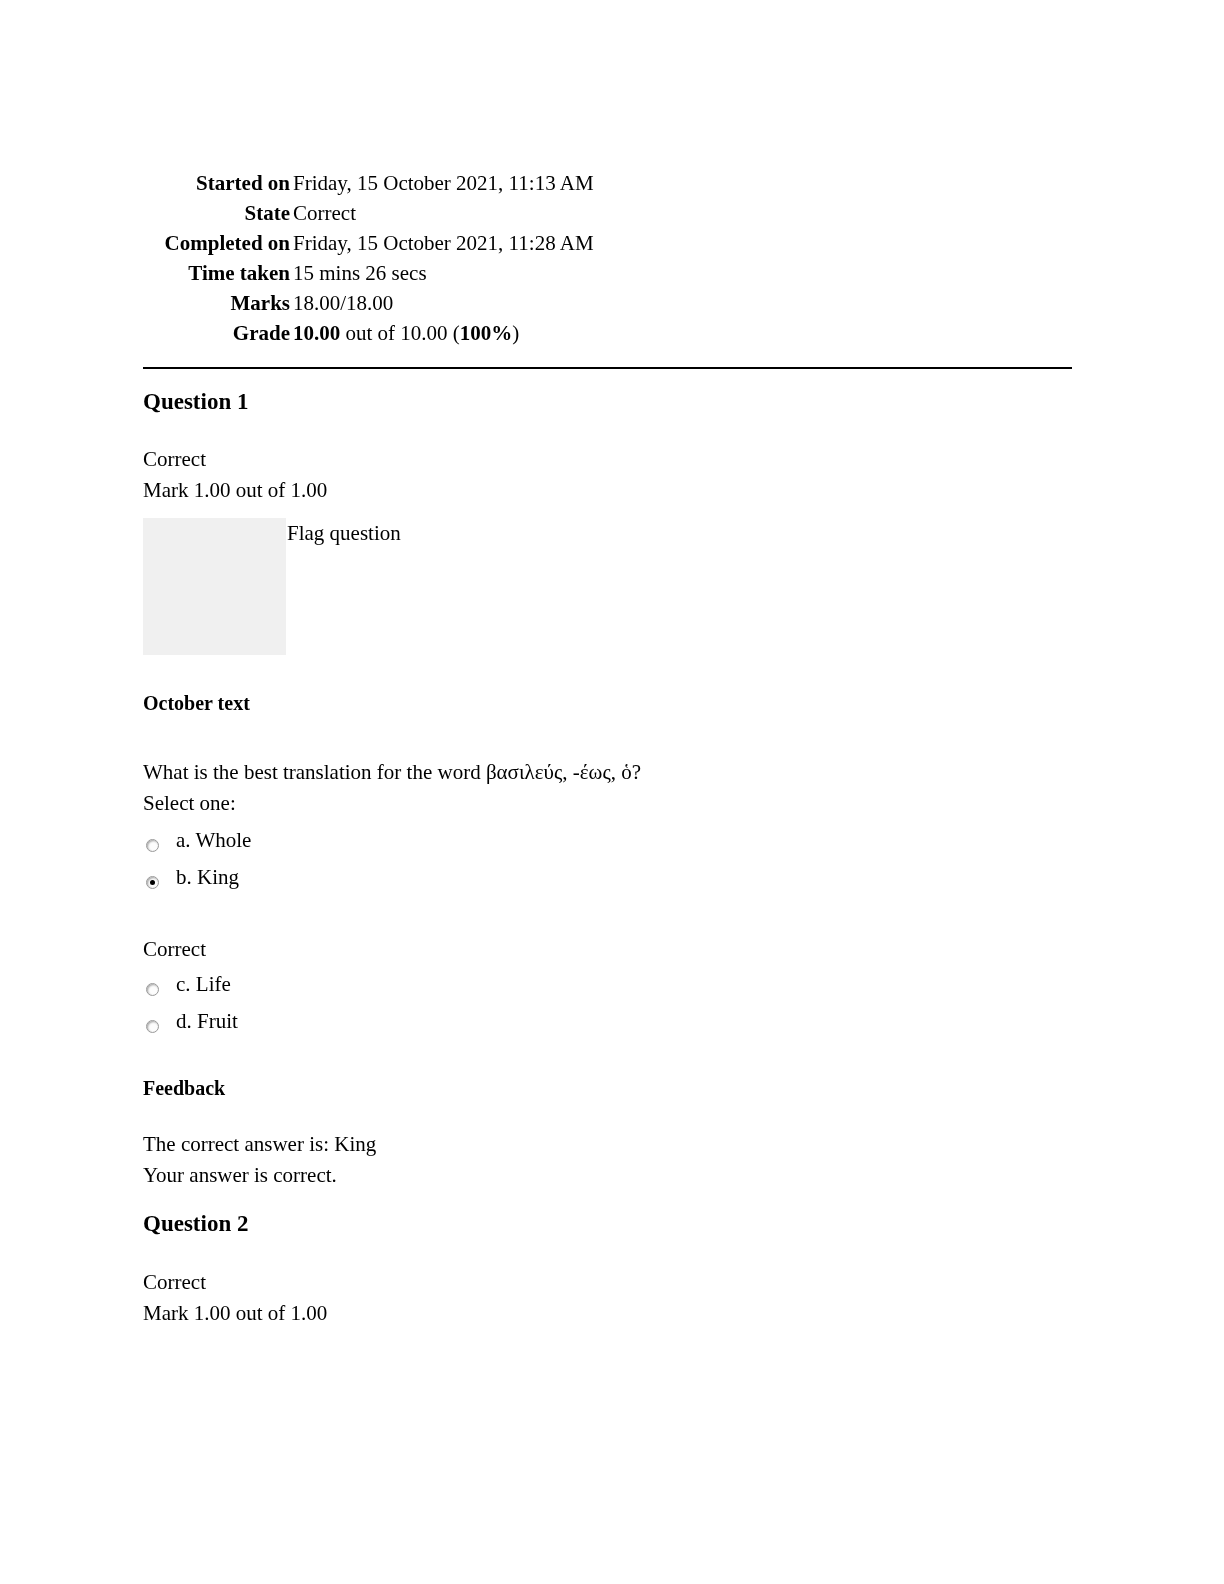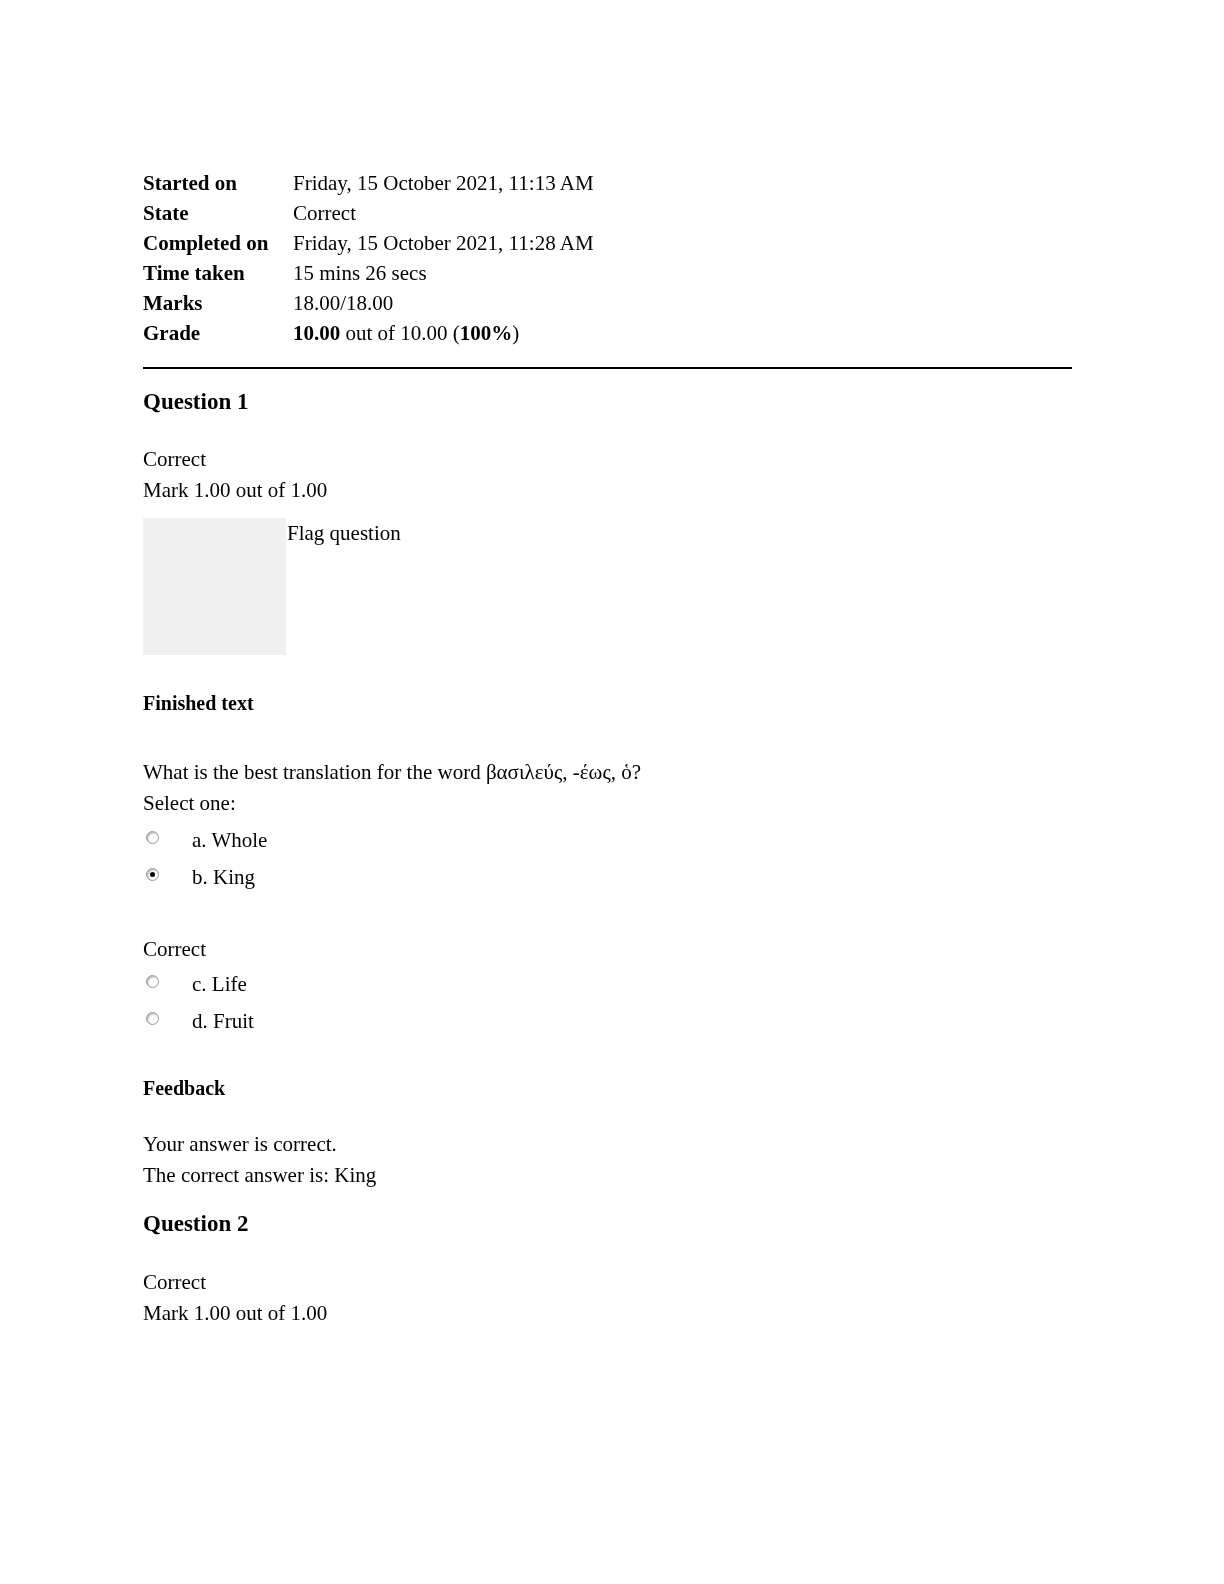--- a/index.html
+++ b/index.html
@@ -17,21 +17,21 @@
 
   
   .summary-table {
     border-collapse: collapse;
     width: 100%;
     border-bottom: 2px solid #000000;
     line-height: 30px;
   }
   .summary-table th {
     font-weight: 700;
-    text-align: left;
+    text-align: right;
     width: 147px;
     padding: 0;
     vertical-align: top;
     white-space: nowrap;
   }
   .summary-table td { padding: 0 0 0 3px; vertical-align: top; }
   .summary-table tr.last th, .summary-table tr.last td { padding-bottom: 19px; }
 
   
   .question-title {
@@ -50,21 +50,21 @@
   .subheading {
     font-size: 20px;
     font-weight: 700;
     margin: 33px 0 0;
     line-height: 31px;
   }
   .qtext-block { margin-top: 38px; }
   .qtext-line { line-height: 31px; }
 
   .options { margin-top: 3px; }
-  .option { display: flex; align-items: flex-start; line-height: 37px; padding-left: 3px; gap: 16px; }
+  .option { display: flex; align-items: center; line-height: 37px; padding-left: 3px; }
   .radio {
     display: inline-block;
     width: 13px;
     height: 13px;
     border-radius: 50%;
     background: #fdfdfd;
     border: 1px solid #9a9a9a;
     box-shadow: inset 1px 1px 2px rgba(0,0,0,0.35);
     position: relative;
     flex: 0 0 auto;
@@ -128,21 +128,21 @@
     <div class="status-block">
       <div class="status-line">Correct</div>
       <div class="status-line">Mark 1.00 out of 1.00</div>
     </div>
 
     <div class="flag-row">
       <div class="img-placeholder"></div>
       <span class="flag-label">Flag question</span>
     </div>
 
-    <h3 class="subheading">Finished text</h3>
+    <h3 class="subheading">October text</h3>
 
     <div class="qtext-block">
       <div class="qtext-line">What is the best translation for the word βασιλεύς, -έως, ὁ?</div>
       <div class="qtext-line">Select one:</div>
     </div>
 
     <div class="options">
       <div class="option">
         <span class="radio"></span>
         <span class="option-label">a. Whole</span>
@@ -160,22 +160,22 @@
       </div>
       <div class="option">
         <span class="radio"></span>
         <span class="option-label">d. Fruit</span>
       </div>
     </div>
 
     <h3 class="subheading">Feedback</h3>
 
     <div class="feedback-block">
+      <div class="feedback-line">The correct answer is: King</div>
       <div class="feedback-line">Your answer is correct.</div>
-      <div class="feedback-line">The correct answer is: King</div>
     </div>
   </section>
 
   <section class="question q2">
     <h2 class="question-title">Question 2</h2>
     <div class="status-block">
       <div class="status-line">Correct</div>
       <div class="status-line">Mark 1.00 out of 1.00</div>
     </div>
   </section>

